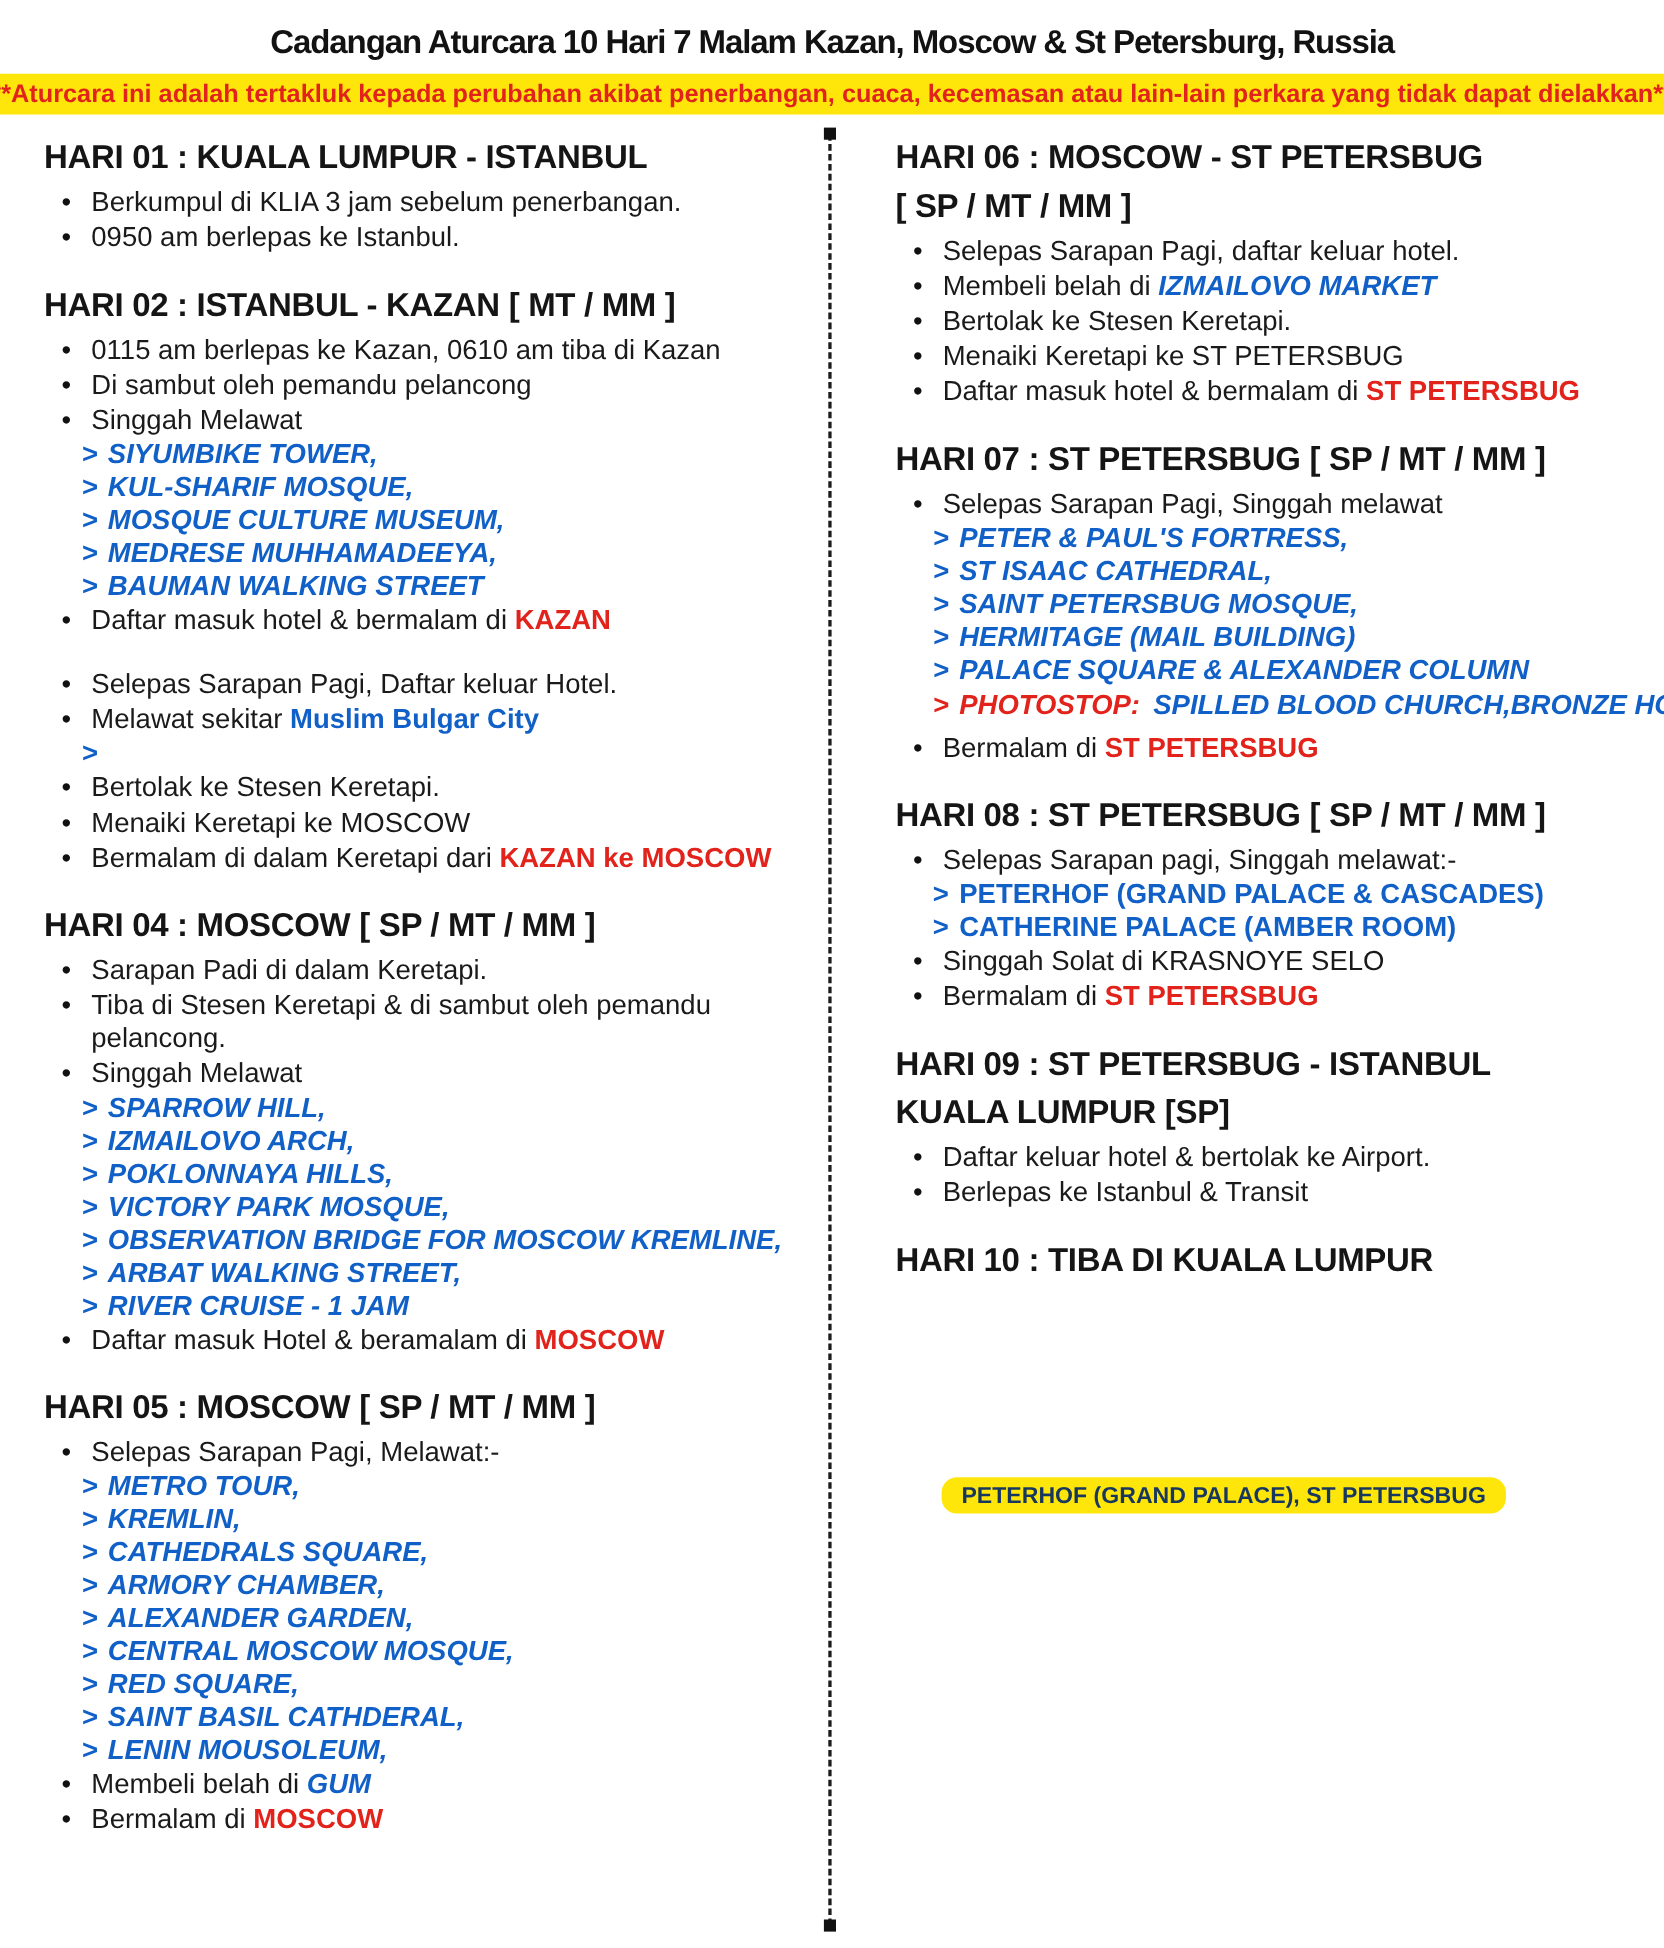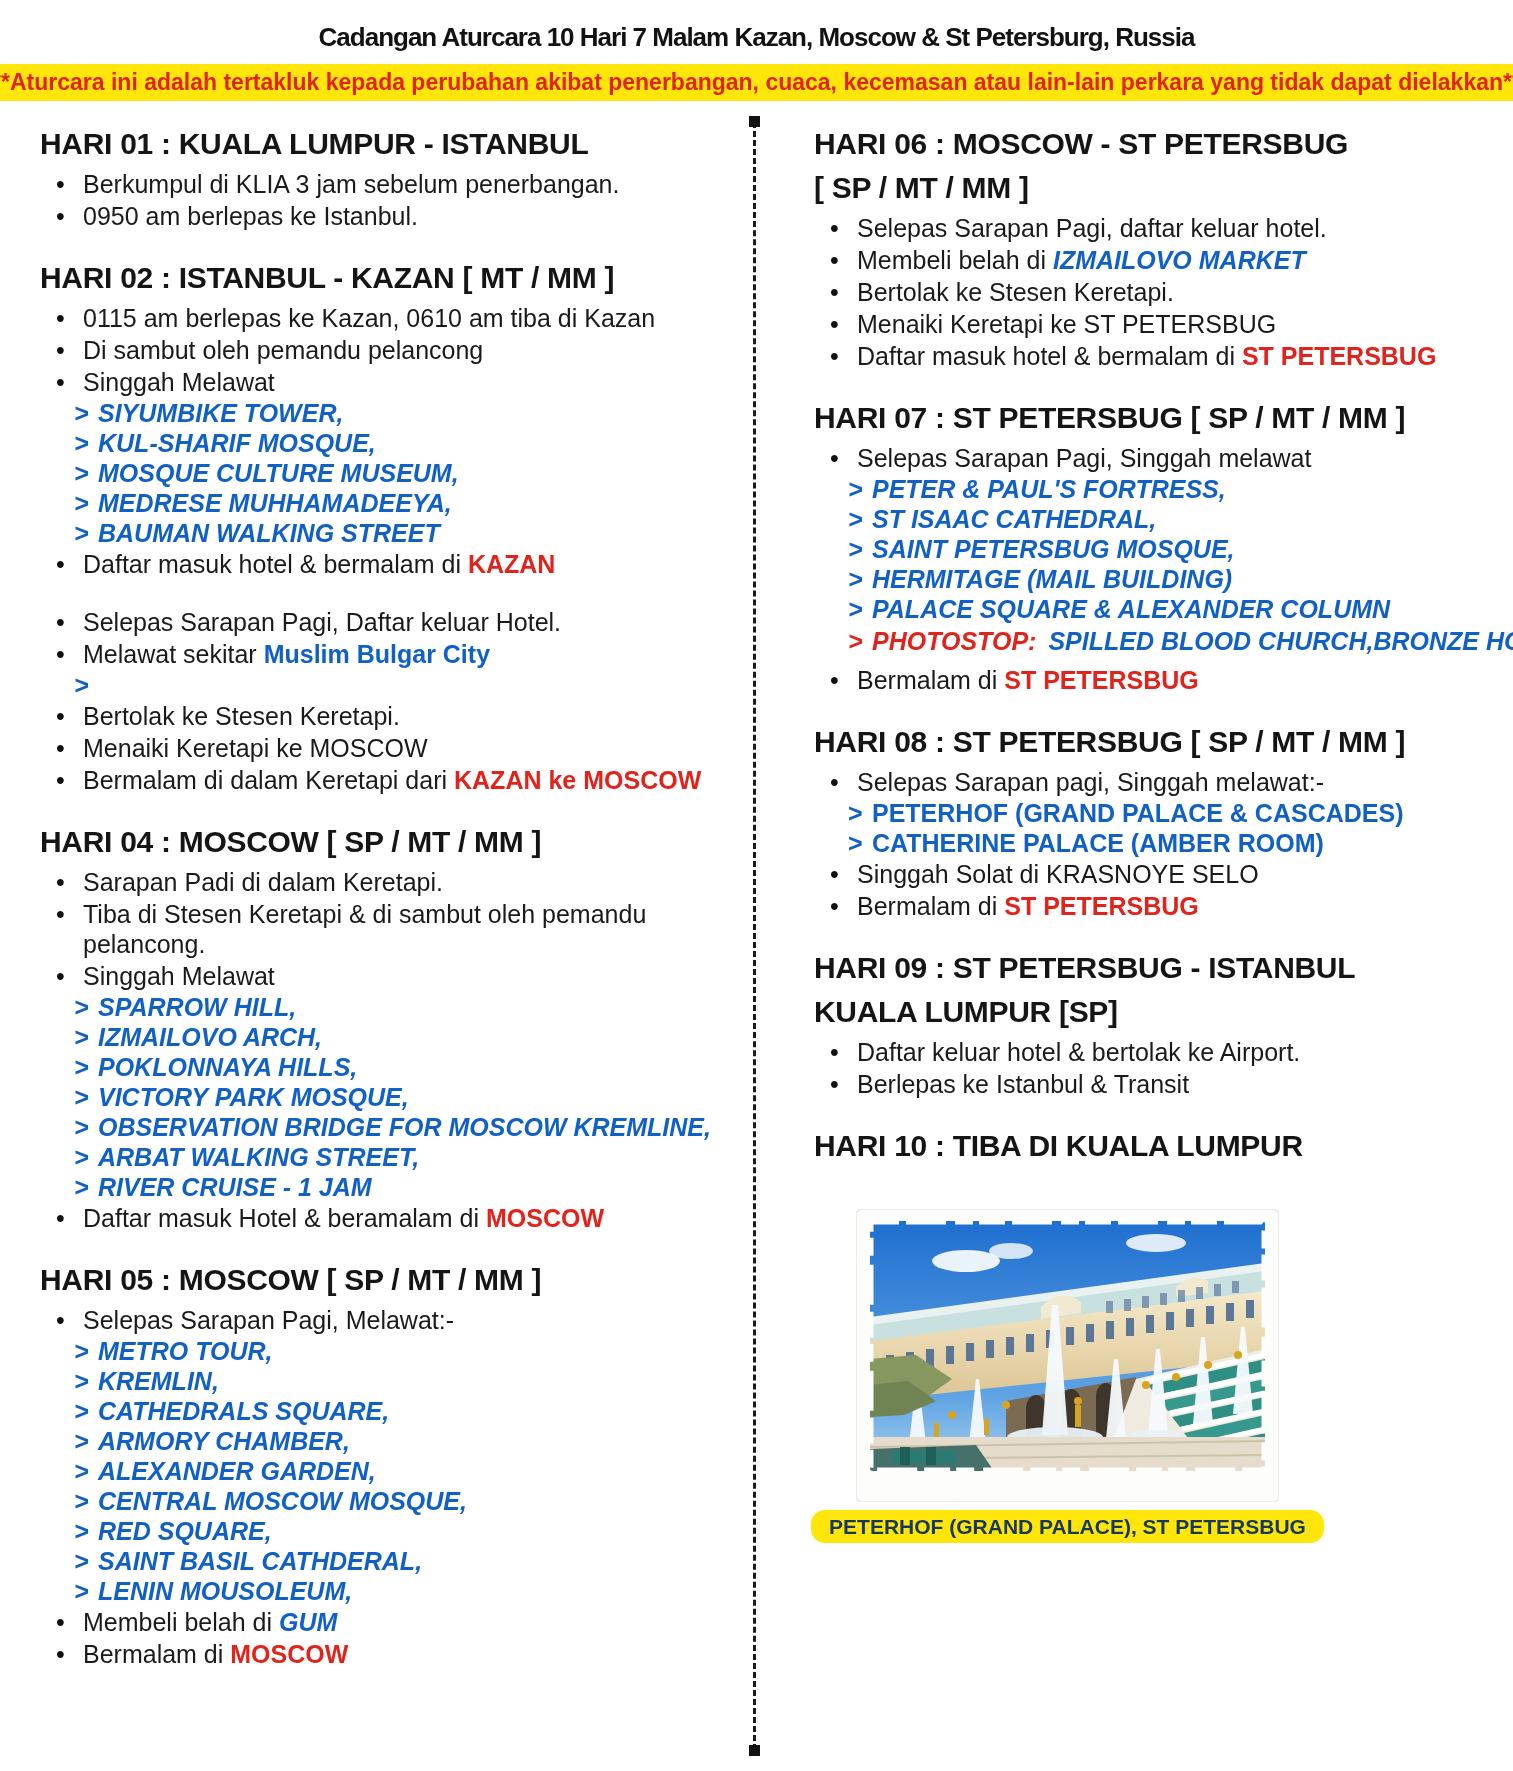--- a/index.html
+++ b/index.html
@@ -5,21 +5,21 @@
   :root{
     --blue:#1160C7; --red:#E2231C; --yellow:#FFE60A; --navy:#17375E;
     --ink:#1A1A1A; --head:#151515;
   }
   html,body{margin:0;padding:0;background:#ffffff;}
   .page{
     position:relative; width:1513px; height:1771px; overflow:hidden;
     background:#ffffff; font-family:"Liberation Sans", sans-serif; color:var(--ink);
   }
   .title{
-    margin:22px 0 0; text-align:center; font-size:26px; font-weight:700;
+    margin:22px 0 0; text-align:center; font-size:30px; font-weight:700;
     letter-spacing:-1px; color:#121212; white-space:nowrap;
   }
   .notice-row{display:flex; justify-content:center; margin-top:11px;}
   .notice{
     background:var(--yellow); color:var(--red); font-weight:700; font-size:23px;
     line-height:27px; padding:5px 16px; border-radius:10px; white-space:nowrap;
   }
   .divider{
     position:absolute; left:753px; top:122px; height:1628px; width:0;
     border-left:3px dashed #1b1b1b;
@@ -45,21 +45,21 @@
   .seg.plain{color:var(--ink); font-weight:400; font-style:normal;}
   .seg.red{color:var(--red); font-weight:700;}
   .seg.red-bi{color:var(--red); font-weight:700; font-style:italic;}
   .seg.blue-b{color:var(--blue); font-weight:700;}
   .seg.blue-bi{color:var(--blue); font-weight:700; font-style:italic;}
   .photostop{margin-top:3px;}
   .ps-label{margin-right:12px;}
   .ps-lines{display:flex; flex-direction:row;}
   .ps-line{line-height:29px; margin-bottom:8px; white-space:nowrap;}
   .figure{
-    margin:44px 0 0 42px; width:423px; display:flex; flex-direction:column; align-items:center;
+    margin:44px 0 0 42px; width:423px; display:flex; flex-direction:row; align-items:center;
   }
   .photo-frame{display:block;}
   .caption{
     margin-top:8px; background:var(--yellow); color:var(--navy); font-weight:700;
     font-size:21px; line-height:25px; padding:4px 18px; border-radius:14px; white-space:nowrap;
   }
 </style>
 </head>
 <body>
 

